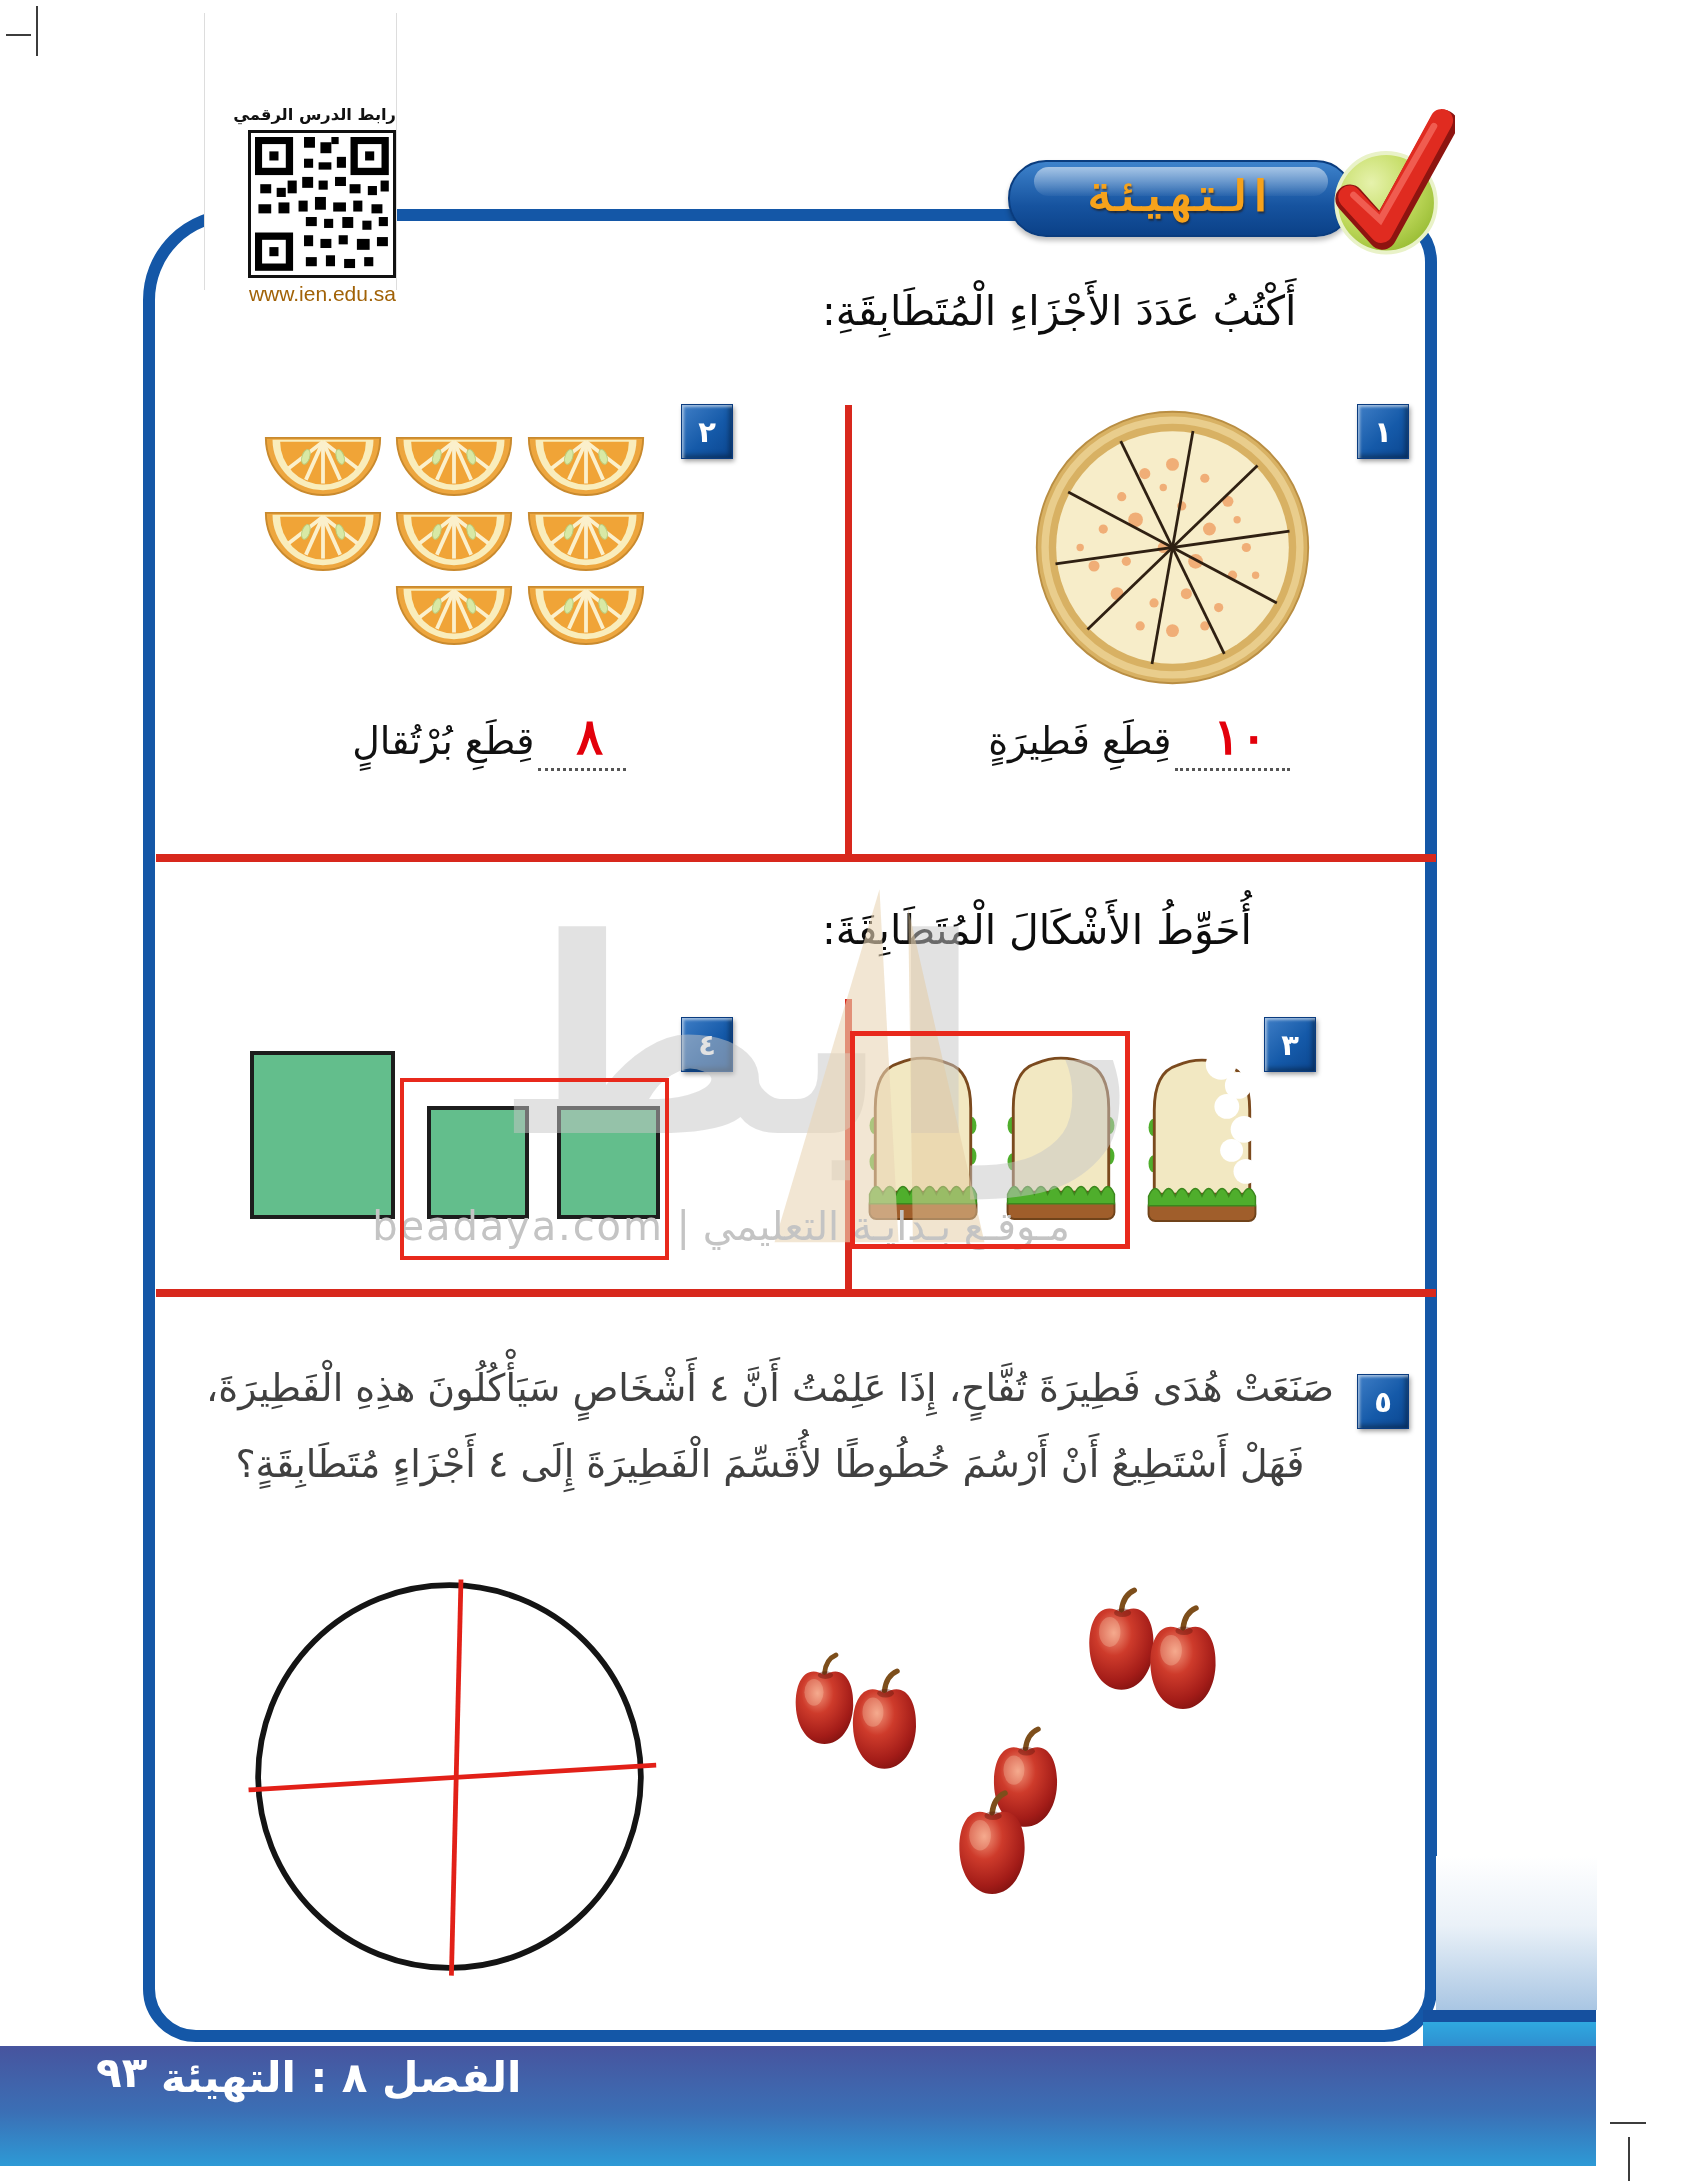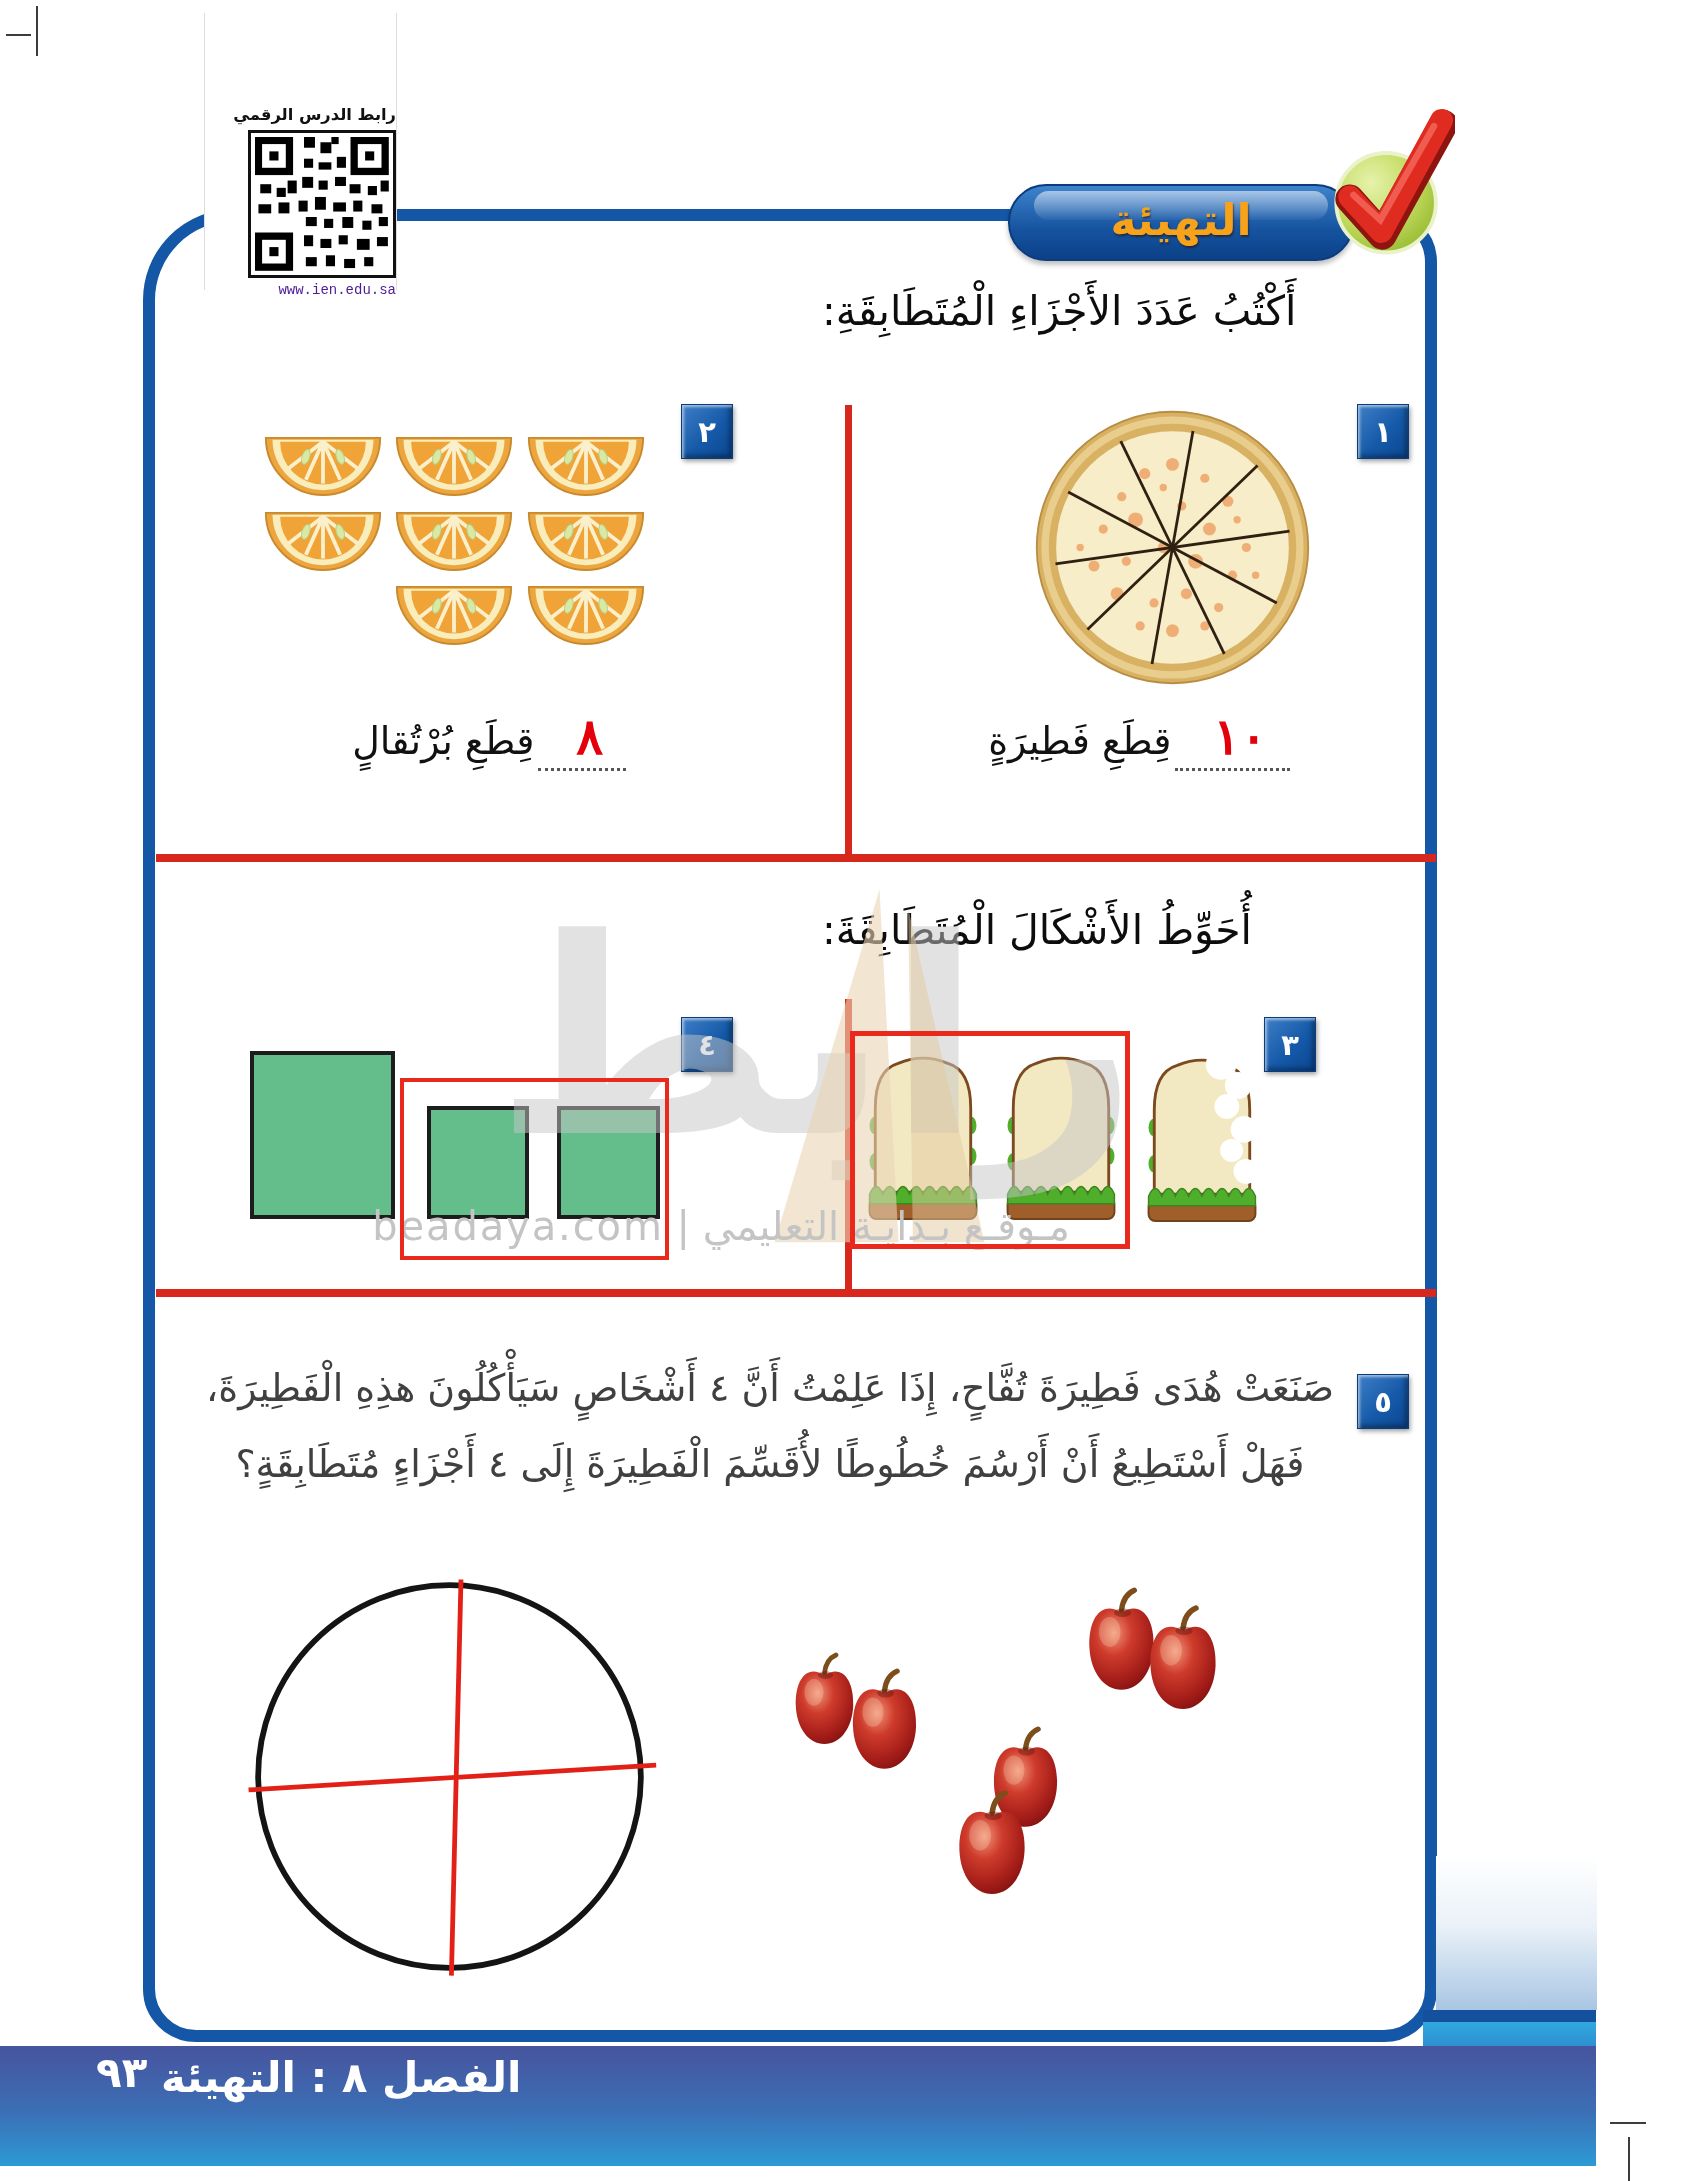--- a/index.html
+++ b/index.html
@@ -5,36 +5,36 @@
   html,body{margin:0;padding:0;background:#ffffff;}
   .page{position:relative;width:1692px;height:2181px;background:#fff;overflow:hidden;
         font-family:"DejaVu Sans",sans-serif;direction:rtl;}
   .abs{position:absolute;}
 
   
   .frame{position:absolute;left:143px;top:209px;width:1270px;height:1809px;
          border:12.4px solid #1457A7;border-radius:91px 53px 53px 53px;background:transparent;}
 
   
-  .banner{position:absolute;left:1008px;top:184px;width:342px;height:73px;border-radius:38px;
+  .banner{position:absolute;left:1008px;top:160px;width:342px;height:73px;border-radius:38px;
           background:linear-gradient(180deg,#3E83CC 0%,#1B5FB0 55%,#0D4globalA 100%);
           background:linear-gradient(180deg,#3E83CC 0%,#1B5FB0 55%,#0C4globalA 100%);
           background:linear-gradient(180deg,#3E83CC 0%,#16539F 60%,#0B4188 100%);
-          border:2.9px solid #0A3C7E;box-shadow:0 3.8px 5.7px rgba(0,0,0,.25);}
+          border:2.9px solid #0A3C7E;box-shadow:0 3.8px 5.7px rgba(0,0,0,.25);font-family:Liberation Mono, monospace;}
   .banner::after{content:"";position:absolute;left:7%;right:7%;top:4.8px;height:29px;border-radius:19px;
           background:linear-gradient(rgba(255,255,255,.55),rgba(255,255,255,.04));}
   .banner-label{position:absolute;width:100%;top:7.6px;text-align:center;color:#F6A21B;
           font-size:44px;font-weight:bold;text-shadow:1px 1.9px 1.9px rgba(40,20,0,.55);z-index:2;}
   .checkwrap{position:absolute;left:1321px;top:107px;width:134px;height:158px;}
 
   
   .qr-card{position:absolute;left:204px;top:13.4px;width:191px;height:277px;background:#fff;
            border-left:1px solid #ddd;border-right:1px solid #ddd;text-align:right;direction:rtl;}
   .qr-title{margin-top:92px;font-size:16.3px;font-weight:bold;color:#111;}
-  .qr-url{font-size:14px;color:#4c1d95;font-family:Liberation Mono, monospace;direction:ltr;}
+  .qr-url{font-size:21px;color:#a16207;font-family:Liberation Sans, sans-serif;direction:ltr;}
 
   
   .numbox{position:absolute;width:50px;height:53px;color:#fff;font-size:29px;font-weight:bold;
           display:flex;align-items:center;justify-content:center;
           background:linear-gradient(135deg,#3F7EC6 0%,#155AA9 55%,#0C4globalA 100%);
           background:linear-gradient(135deg,#3F7EC6 0%,#155AA9 55%,#0B4690 100%);
           border:1.9px solid #0A3C80;
           box-shadow:inset 1.9px 1.9px 2.9px rgba(255,255,255,.55),inset -2.9px -2.9px 4.8px rgba(0,0,0,.35),1.9px 2.9px 4.8px rgba(0,0,0,.4);}
 
   

